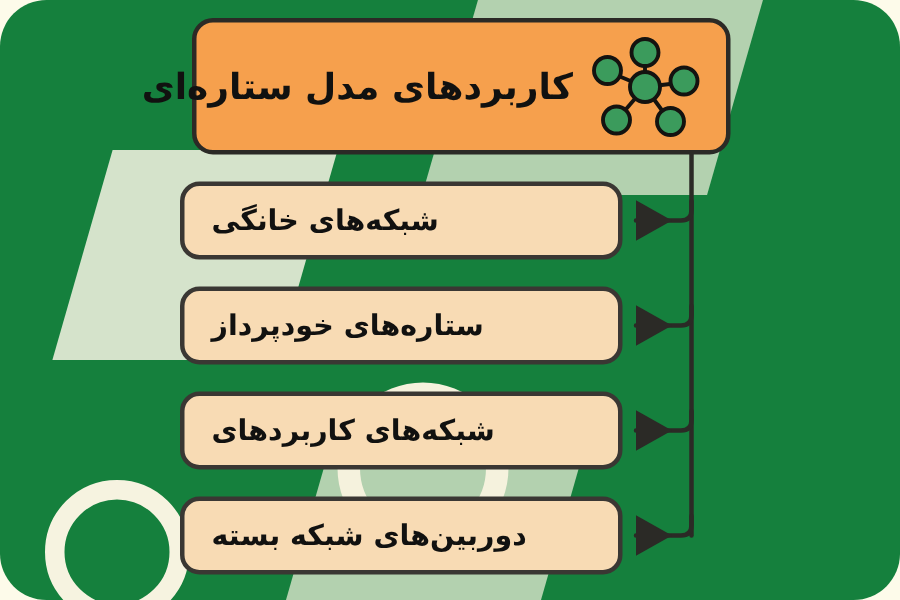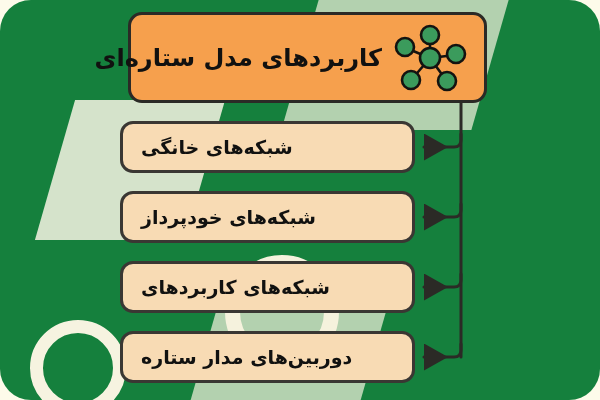--- a/index.html
+++ b/index.html
@@ -179,22 +179,22 @@
         <circle cx="55" cy="58" r="9" fill="#3B9B5C"></circle>
       </g>
     </svg>
     <div id="header-title">کاربردهای مدل ستاره‌ای</div>
   </div>
 
   <div class="leaf-node leaf-0">
     <span class="leaf-label">شبکه‌های خانگی</span>
   </div>
   <div class="leaf-node leaf-1">
-    <span class="leaf-label">شبکه‌های خودپرداز</span>
+    <span class="leaf-label">ستاره‌های خودپرداز</span>
   </div>
   <div class="leaf-node leaf-2">
     <span class="leaf-label">شبکه‌های کاربردهای</span>
   </div>
   <div class="leaf-node leaf-3">
-    <span class="leaf-label">دوربین‌های مدار ستاره</span>
+    <span class="leaf-label">دوربین‌های شبکه بسته</span>
   </div>
 
 </div>
 
 </body></html>

